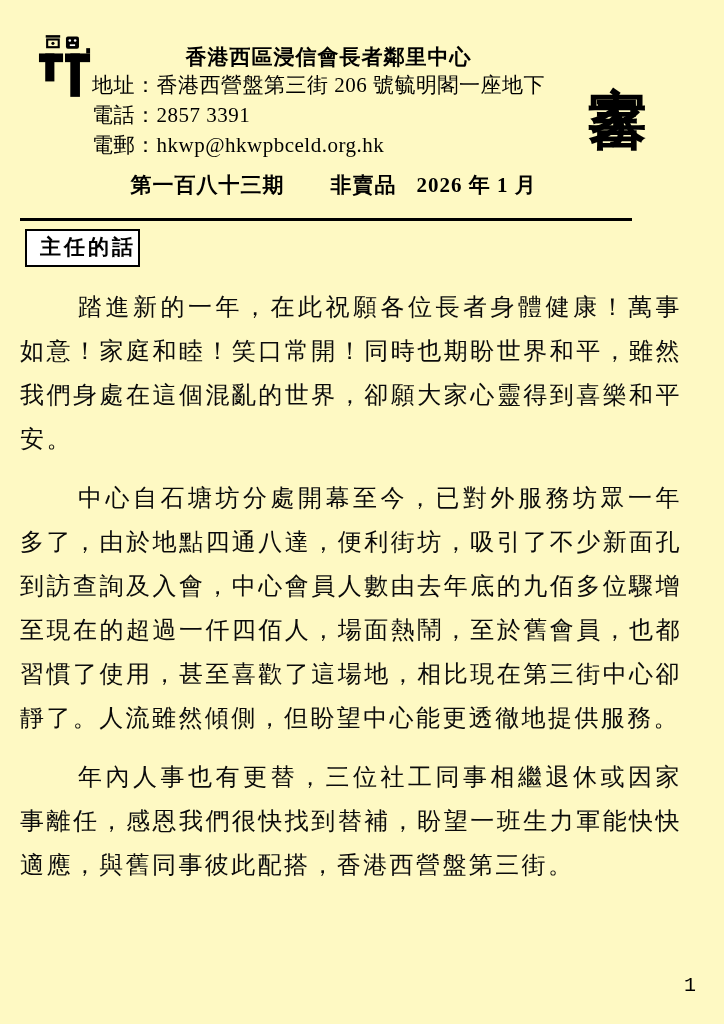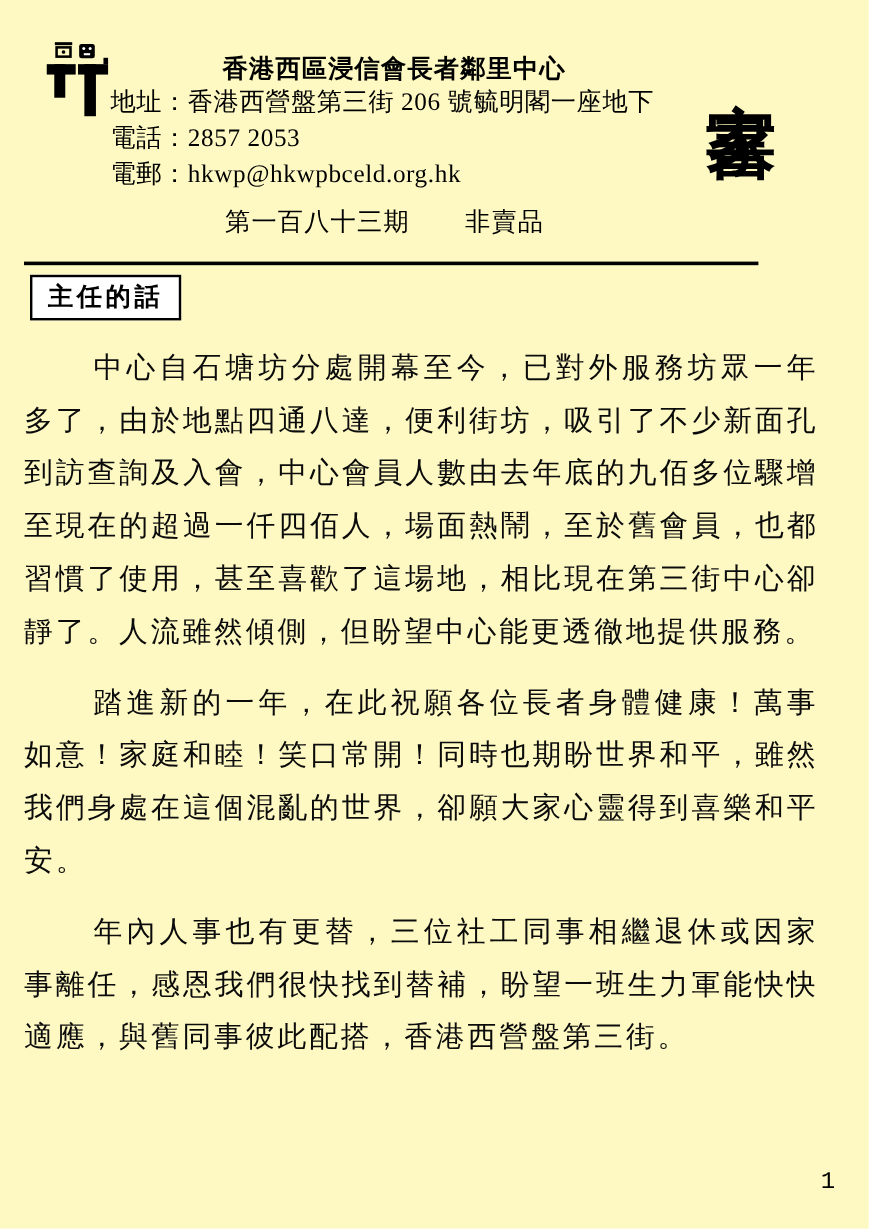--- a/index.html
+++ b/index.html
@@ -41,28 +41,28 @@
     font-size: 21px;
     font-weight: 400;
     line-height: 30px;
     letter-spacing: 0.5px;
     white-space: nowrap;
   }
   .contact:first-of-type { margin-top: 3px; }
 
   .issue-line {
     position: absolute;
-    left: 84px;
+    left: 97px;
     top: 171px;
     width: 473px;
     display: flex;
     justify-content: center;
     align-items: flex-end;
     font-size: 21px;
-    font-weight: 400;
+    font-weight: 700;
     letter-spacing: 1px;
     white-space: nowrap;
   }
   .issue-line .sp-wide { margin-left: 46px; }
   .issue-line .sp-narrow { margin-left: 20px; }
 
   .masthead {
     position: absolute;
     left: 584px;
     top: 38px;
@@ -82,21 +82,21 @@
     height: 3px;
     background: #000;
   }
 
   
   .section-box {
     position: absolute;
     left: 25px;
     top: 229px;
     border: 2px solid #000;
-    padding: 2px 13px 4px 13px;
+    padding: 2px 2px 4px 13px;
     font-size: 21px;
     font-weight: 700;
     letter-spacing: 3px;
     background: #fff;
   }
 
   
   .article {
     position: absolute;
     left: 20px;
@@ -142,38 +142,39 @@
 
       <rect x="28" y="19" width="26" height="9" fill="#000"></rect>
       <rect x="33.5" y="19" width="10" height="45" fill="#000"></rect>
       <rect x="50" y="13.5" width="4" height="5.5" fill="#000"></rect>
     </svg>
   </div>
 
   <div class="header-center">
     <div class="org-name">香港西區浸信會長者鄰里中心</div>
     <div class="contact">地址：香港西營盤第三街 206 號毓明閣一座地下</div>
-    <div class="contact">電話：2857 2053</div>
+    <div class="contact">電話：2857 3391</div>
     <div class="contact">電郵：hkwp@hkwpbceld.org.hk</div>
   </div>
 
   <div class="issue-line">
     <span>第一百八十三期</span>
     <span class="sp-wide">非賣品</span>
+    <span class="sp-narrow">2026 年 1 月</span>
   </div>
 
   <div class="masthead">家書</div>
 
   <div class="rule"></div>
 
   <div class="section-box">
     <span>主任的話</span>
   </div>
 
   <div class="article">
+    <p>踏進新的一年，在此祝願各位長者身體健康！萬事如意！家庭和睦！笑口常開！同時也期盼世界和平，雖然我們身處在這個混亂的世界，卻願大家心靈得到喜樂和平安。</p>
     <p>中心自石塘坊分處開幕至今，已對外服務坊眾一年多了，由於地點四通八達，便利街坊，吸引了不少新面孔到訪查詢及入會，中心會員人數由去年底的九佰多位驟增至現在的超過一仟四佰人，場面熱鬧，至於舊會員，也都習慣了使用，甚至喜歡了這場地，相比現在第三街中心卻靜了。人流雖然傾側，但盼望中心能更透徹地提供服務。</p>
-    <p>踏進新的一年，在此祝願各位長者身體健康！萬事如意！家庭和睦！笑口常開！同時也期盼世界和平，雖然我們身處在這個混亂的世界，卻願大家心靈得到喜樂和平安。</p>
     <p>年內人事也有更替，三位社工同事相繼退休或因家事離任，感恩我們很快找到替補，盼望一班生力軍能快快適應，與舊同事彼此配搭，香港西營盤第三街。</p>
   </div>
 
   <div class="page-number">1</div>
 
 </div>
 
 </body></html>

